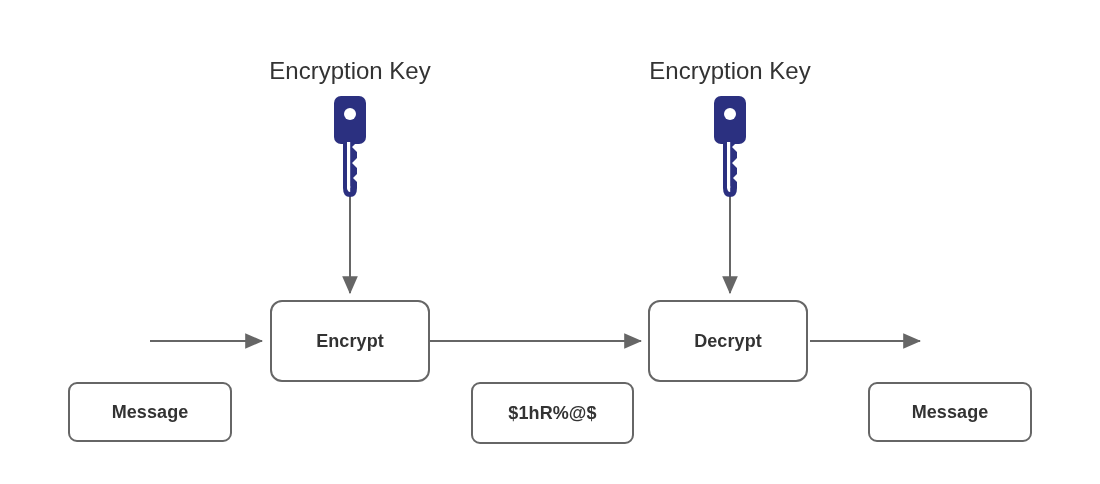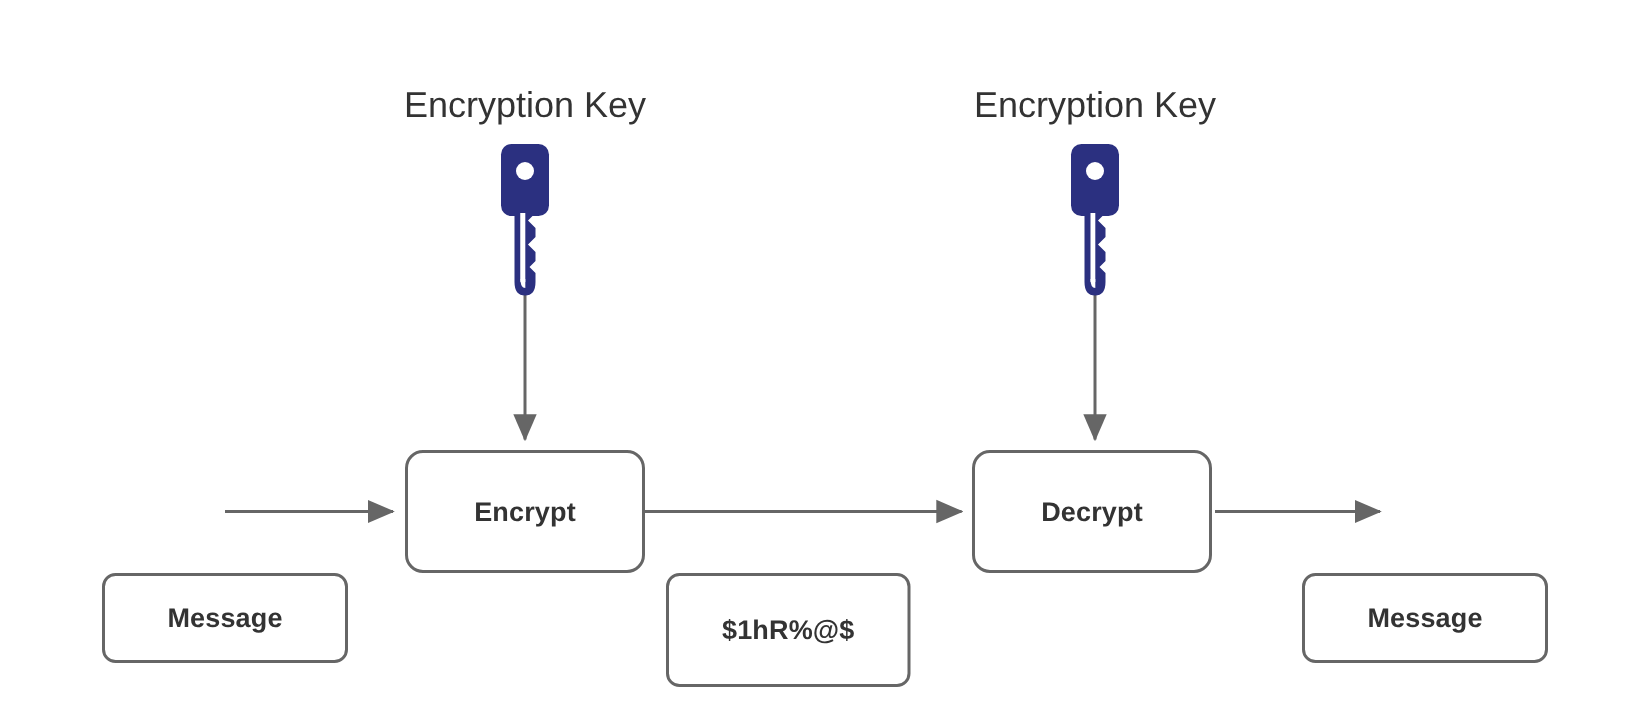--- a/index.html
+++ b/index.html
@@ -160,21 +160,21 @@
   </div>
 
   <div class="node process" style="left:648px; top:300px; width:160px; height:82px;">
     <span>Decrypt</span>
   </div>
 
   <div class="node" style="left:68px; top:382px; width:164px; height:60px;">
     <span>Message</span>
   </div>
 
-  <div class="node" style="left:444px; top:382px; width:163px; height:76px;">
+  <div class="node" style="left:471px; top:382px; width:163px; height:62px;">
     <span>$1hR%@$</span>
   </div>
 
   <div class="node" style="left:868px; top:382px; width:164px; height:60px;">
     <span>Message</span>
   </div>
 
 </div>
 
 </body></html>

